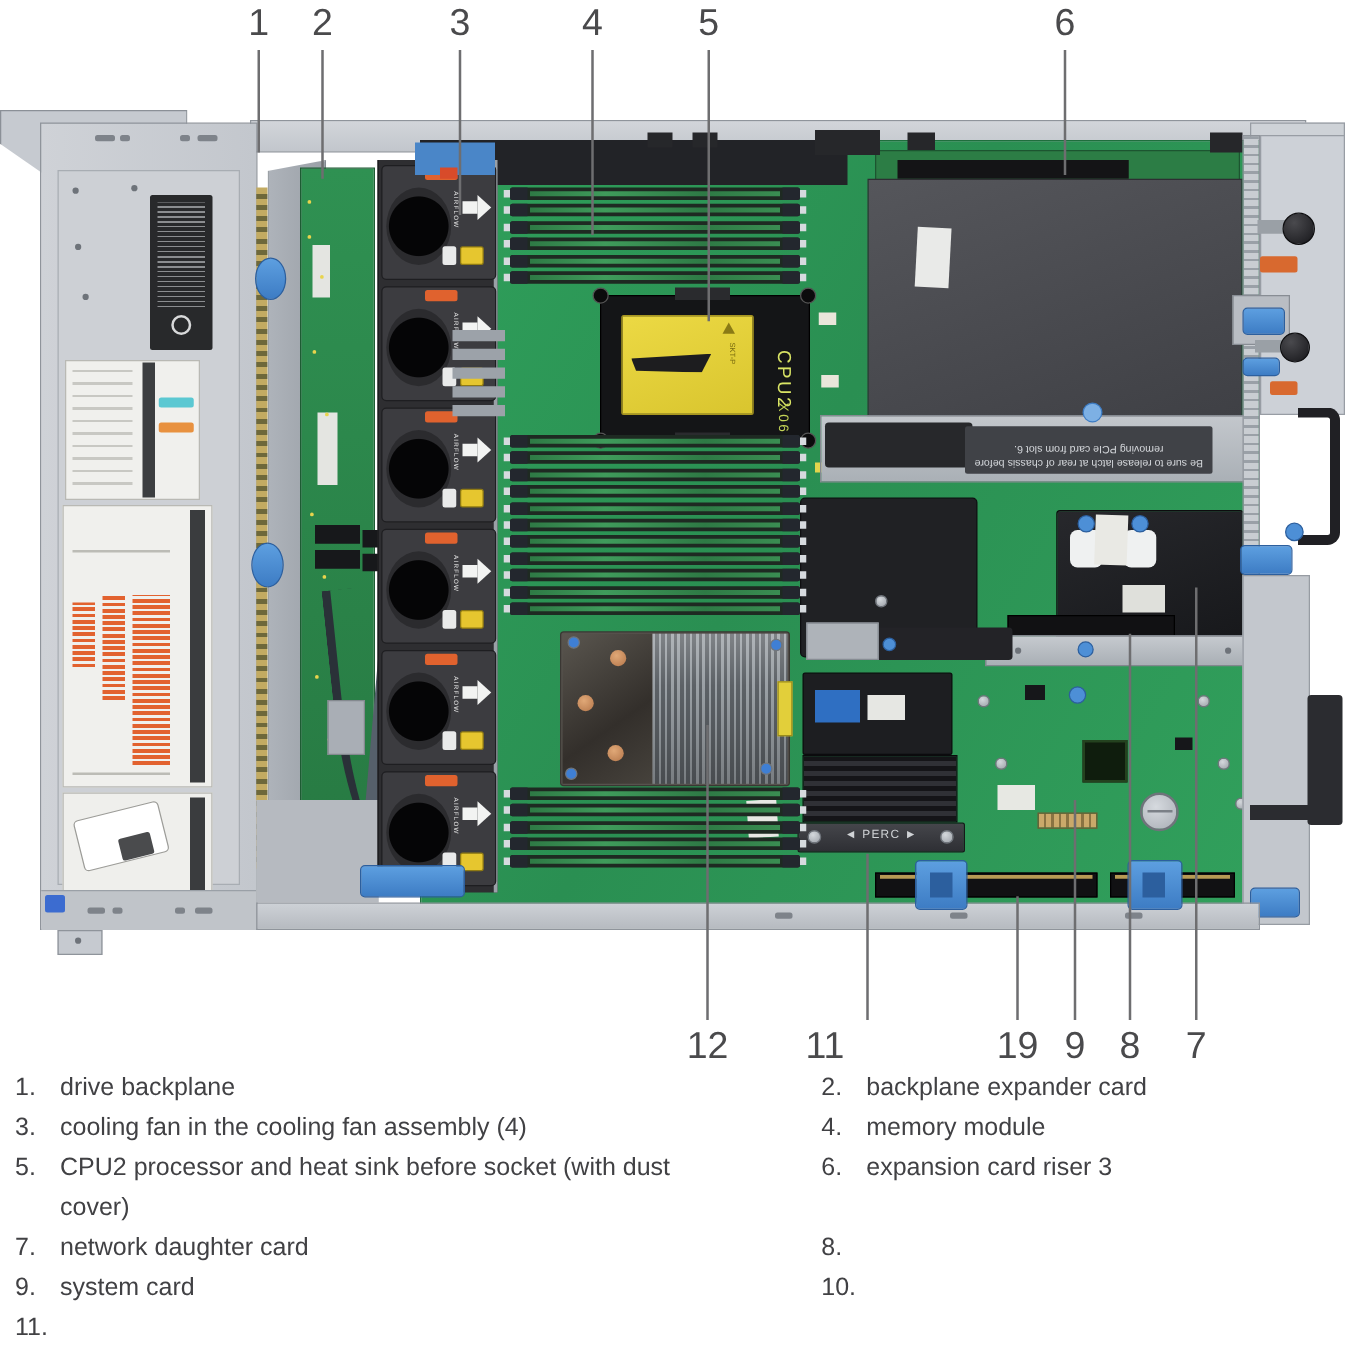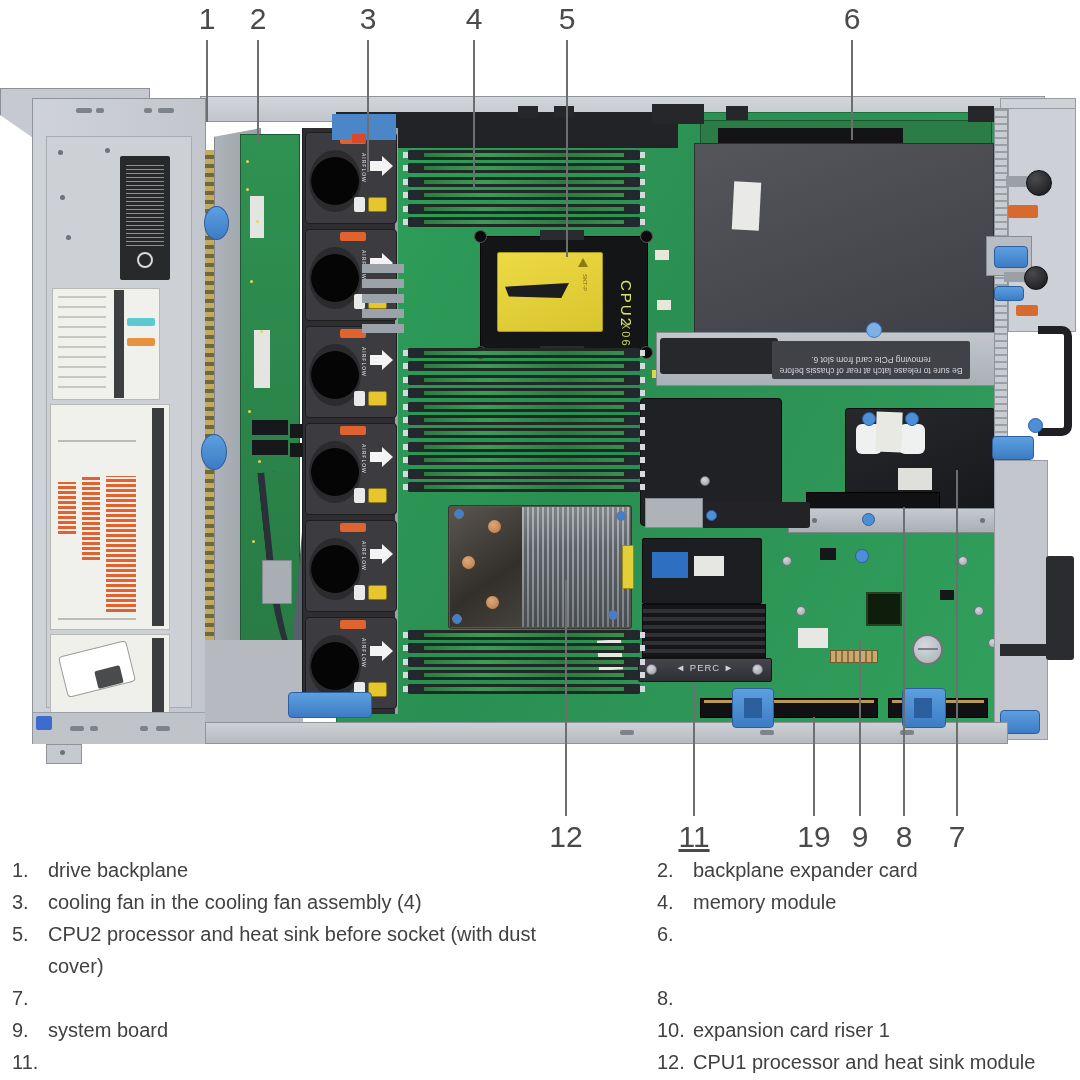--- a/index.html
+++ b/index.html
@@ -473,21 +473,21 @@
     <div class="cnum" style="left: 336px; top: 2px;">3</div>
     <div class="cline" style="left: 473px; top: 40px; height: 148px;"></div>
     <div class="cnum" style="left: 442px; top: 2px;">4</div>
     <div class="cline" style="left: 566px; top: 40px; height: 217px;"></div>
     <div class="cnum" style="left: 535px; top: 2px;">5</div>
     <div class="cline" style="left: 851px; top: 40px; height: 100px;"></div>
     <div class="cnum" style="left: 820px; top: 2px;">6</div>
     <div class="cline" style="left: 565px; top: 580px; height: 236px;"></div>
     <div class="cnum" style="left: 534px; top: 820px;">12</div>
     <div class="cline" style="left: 693px; top: 683px; height: 133px;"></div>
-    <div class="cnum" style="left: 662px; top: 820px; text-decoration: underline;">11</div>
+    <div class="cnum" style="left: 628px; top: 820px;">11</div>
     <div class="cline" style="left: 813px; top: 717px; height: 99px;"></div>
     <div class="cnum" style="left: 782px; top: 820px;">19</div>
     <div class="cline" style="left: 859px; top: 640px; height: 176px;"></div>
     <div class="cnum" style="left: 828px; top: 820px;">9</div>
     <div class="cline" style="left: 903px; top: 507px; height: 309px;"></div>
     <div class="cnum" style="left: 872px; top: 820px;">8</div>
     <div class="cline" style="left: 956px; top: 470px; height: 346px;"></div>
     <div class="cnum" style="left: 925px; top: 820px;">7</div>
   </div>
 
@@ -508,35 +508,32 @@
       <span class="lnum">4.</span>
       <span class="ltxt">memory module</span>
     </div>
     <div class="litem">
       <span class="lnum">5.</span>
       <span class="ltxt">CPU2 processor and heat sink before socket (with dust
 cover)</span>
     </div>
     <div class="litem">
       <span class="lnum">6.</span>
+      <span class="ltxt">expansion card riser 3</span>
     </div>
     <div class="litem">
       <span class="lnum">7.</span>
+      <span class="ltxt">network daughter card</span>
     </div>
     <div class="litem">
       <span class="lnum">8.</span>
     </div>
     <div class="litem">
       <span class="lnum">9.</span>
-      <span class="ltxt">system board</span>
+      <span class="ltxt">system card</span>
     </div>
     <div class="litem">
       <span class="lnum">10.</span>
-      <span class="ltxt">expansion card riser 1</span>
     </div>
     <div class="litem">
       <span class="lnum">11.</span>
     </div>
-    <div class="litem">
-      <span class="lnum">12.</span>
-      <span class="ltxt">CPU1 processor and heat sink module</span>
-    </div>
   </div>
 
 </body></html>

